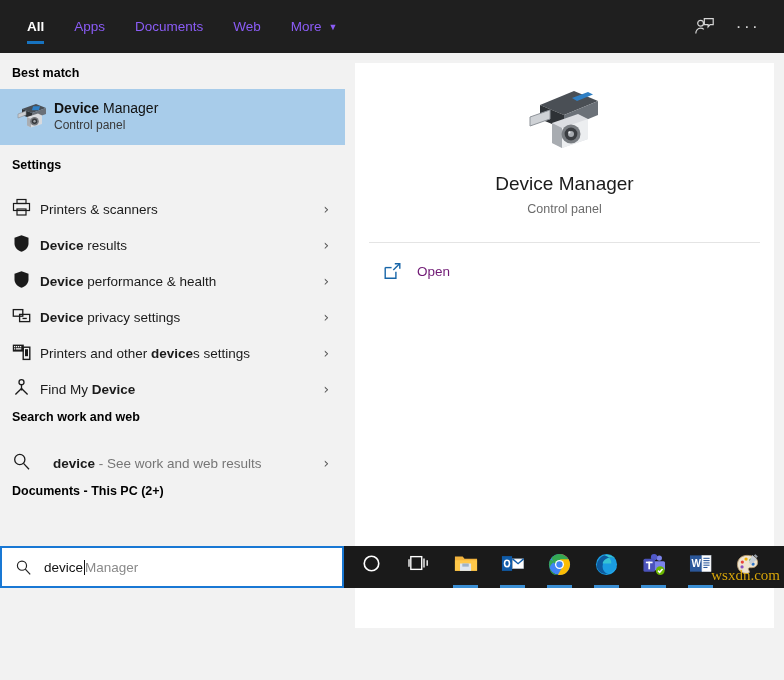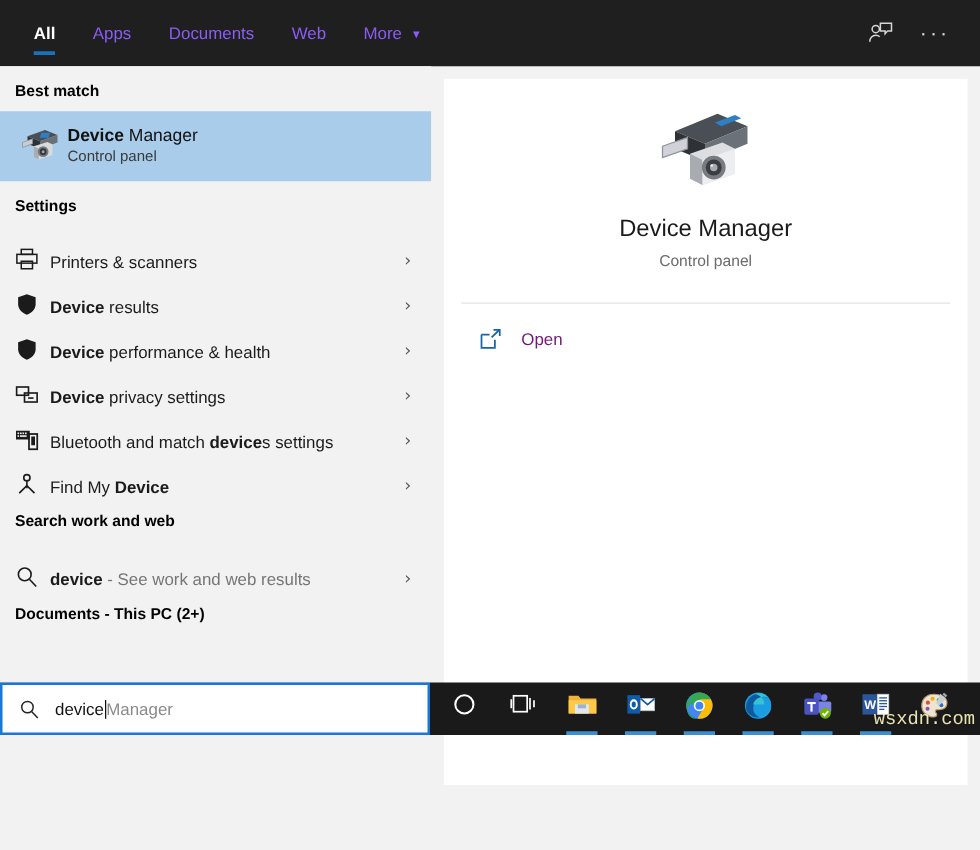--- a/index.html
+++ b/index.html
@@ -70,21 +70,21 @@
   
   .best-match{
     display:flex;align-items:center;height:56px;background:#a8ccea;
     padding:0 12px;cursor:default;
   }
   .best-match .bm-ico{width:40px;min-width:40px;display:flex;justify-content:center;}
   .bm-text{display:flex;flex-direction:column;justify-content:center;margin-left:2px;}
   .bm-title{font-size:14px;color:#111;line-height:1.25;}
   .bm-sub{font-size:12px;color:#3a3a3a;line-height:1.45;}
 
-  .work-row{height:38px;}
+  .work-row{height:38px;gap:13px;}
 
   
   .right-panel{
     position:absolute;left:355px;top:63px;width:419px;height:565px;
     background:#ffffff;
   }
   .preview{
     display:flex;flex-direction:column;align-items:center;
     padding-top:24px;
   }
@@ -121,22 +121,22 @@
     display:flex;align-items:center;
   }
   .tb-item{
     width:47px;height:42px;display:flex;align-items:flex-start;justify-content:center;
     padding-top:7px;box-sizing:border-box;position:relative;cursor:default;
   }
   .tb-ind{
     position:absolute;bottom:0;left:11px;width:25px;height:3px;background:#3b8fd4;
   }
   .watermark{
-    position:absolute;right:4px;bottom:4px;font-size:15px;color:#fef9c3;
-    font-family:Liberation Mono, monospace;opacity:.9;
+    position:absolute;right:4px;bottom:4px;font-size:15px;color:#eab308;
+    font-family:Liberation Serif, serif;opacity:.9;
     text-shadow:0 0 2px rgba(0,0,0,.35);
   }
   svg{display:block;}
 </style>
 </head>
 <body>
 
 <div class="screen">
 
   <div class="header">
@@ -262,21 +262,21 @@
           <rect x="2" y="4" width="1.3" height="1.3" fill="#f2f2f2"></rect>
           <rect x="4" y="4" width="1.3" height="1.3" fill="#f2f2f2"></rect>
           <rect x="6" y="4" width="1.3" height="1.3" fill="#f2f2f2"></rect>
           <rect x="8" y="4" width="1.3" height="1.3" fill="#f2f2f2"></rect>
           <rect x="2" y="6.2" width="1.3" height="1.3" fill="#f2f2f2"></rect>
           <rect x="4" y="6.2" width="5.3" height="1.3" fill="#f2f2f2"></rect>
           <rect x="11.2" y="5.2" width="6.6" height="12.2" fill="none" stroke="#1b1b1b" stroke-width="1.4"></rect>
           <rect x="13" y="7.2" width="3" height="7" fill="#1b1b1b"></rect>
         </svg>
       </span>
-      <span class="label"><span>Bluetooth and match </span><span class="bold">device</span><span>s settings</span></span>
+      <span class="label"><span>Printers and other </span><span class="bold">device</span><span>s settings</span></span>
       <span class="chev">›</span>
     </div>
 
     <div class="row">
       <span class="ico">
         <svg width="19" height="19" viewBox="0 0 19 19">
           <circle cx="9.5" cy="4.2" r="2.5" fill="none" stroke="#1b1b1b" stroke-width="1.3"></circle>
           <path d="M9.5 7 L9.5 12.5" stroke="#1b1b1b" stroke-width="1.3"></path>
           <path d="M3.4 16.5 L9.5 10.5 L15.6 16.5" fill="none" stroke="#1b1b1b" stroke-width="1.3"></path>
         </svg>

